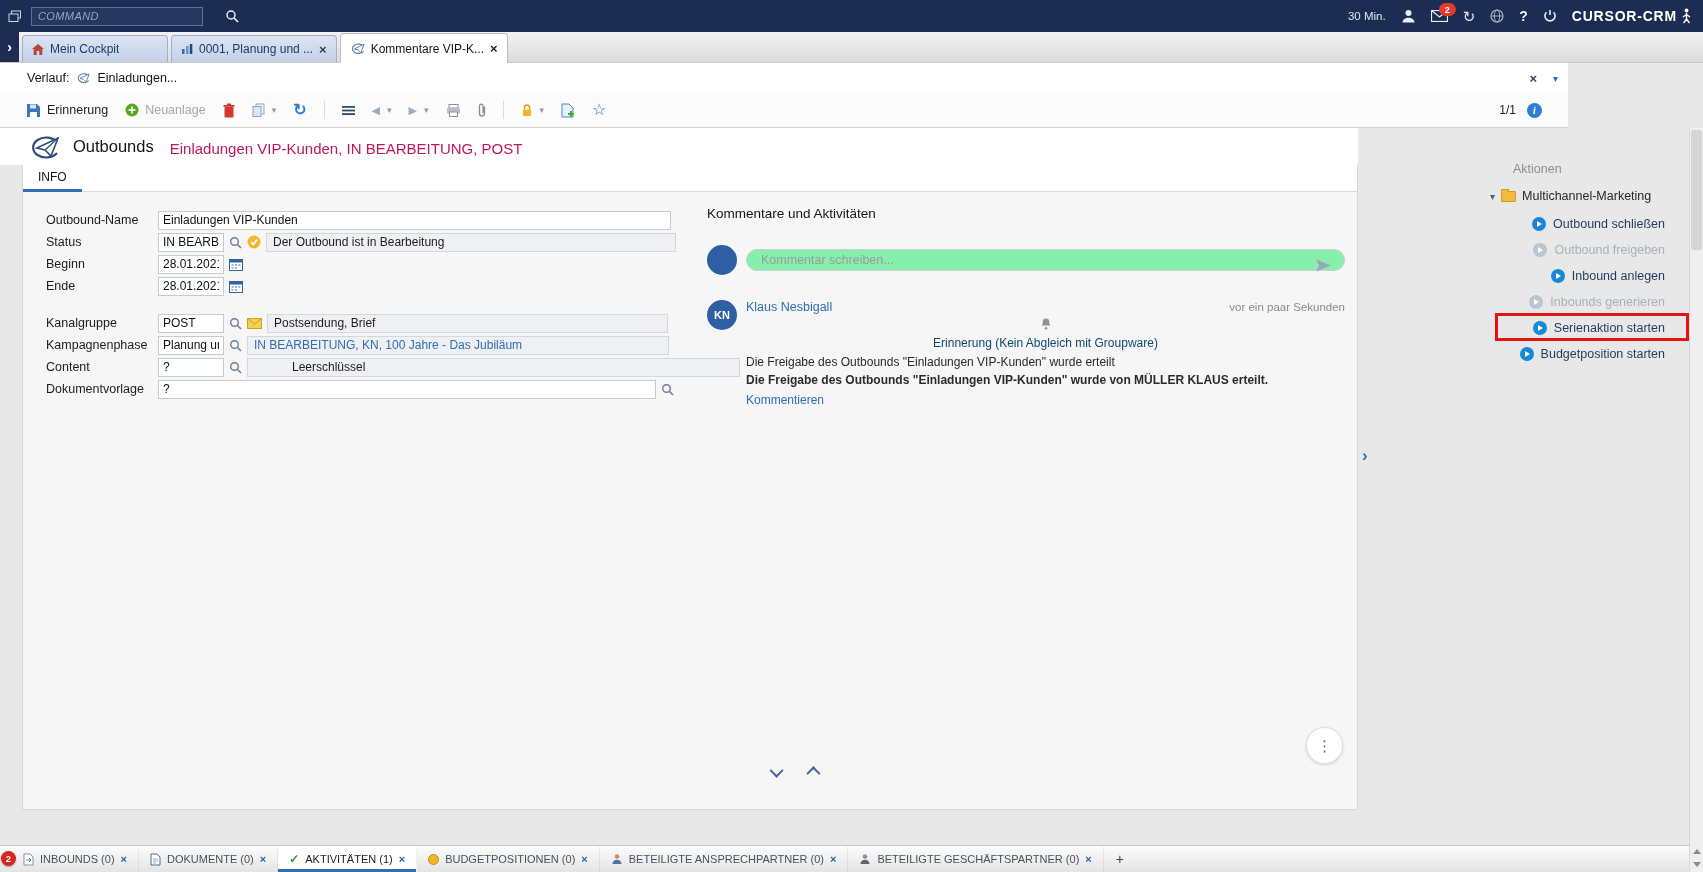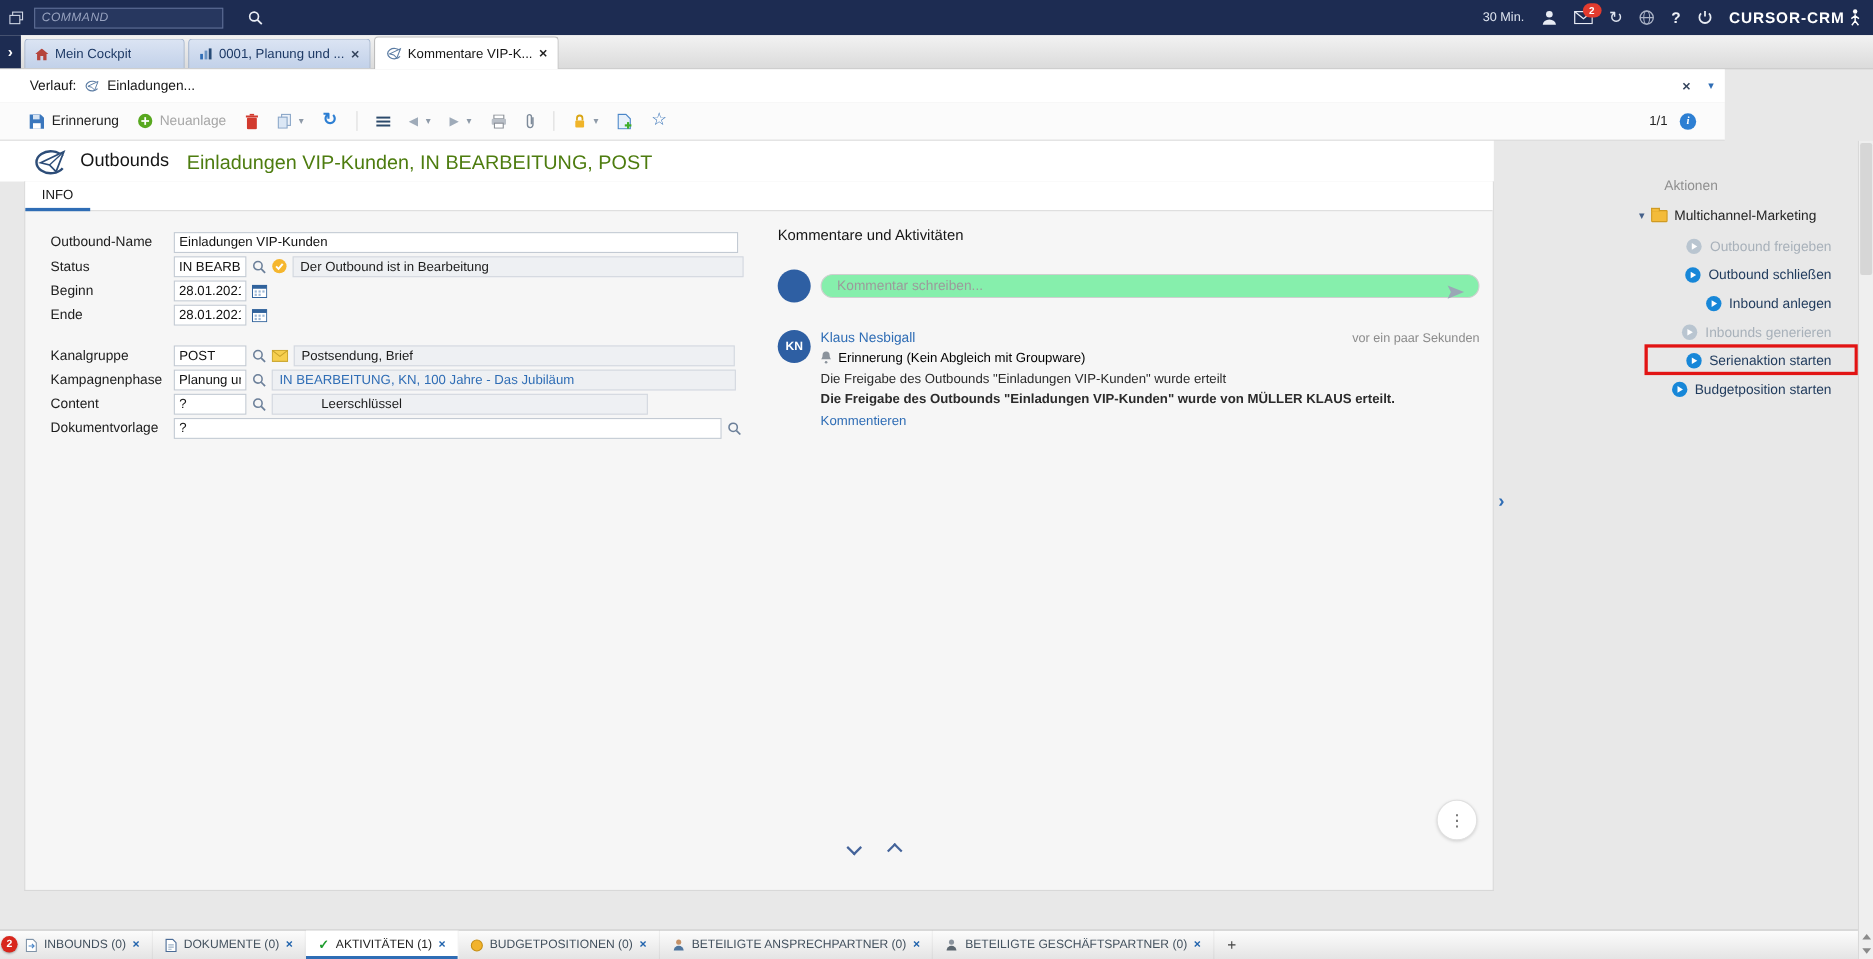--- a/index.html
+++ b/index.html
@@ -57,21 +57,21 @@
   .toolright{margin-left:auto;display:flex;align-items:center;gap:11px;padding-right:26px;font-size:12px;color:#222;}
   .infoicon{width:15px;height:15px;border-radius:50%;background:#2d7fd3;color:#fff;font-size:10px;font-weight:bold;
             font-style:italic;display:flex;align-items:center;justify-content:center;font-family:"Liberation Serif",serif;}
   .pageplus{position:relative;}
 
   
   .content{position:absolute;top:128px;left:0;right:0;bottom:27px;background:#e8e8e8;}
   .record-header{position:absolute;left:0;top:0;width:1358px;height:37px;background:#fff;display:flex;
                  align-items:center;padding-left:28px;gap:10px;box-sizing:border-box;}
   .rtitle{font-size:16.5px;font-weight:normal;color:#141414;margin-left:3px;}
-  .rsub{font-size:18px;color:#4d7c0f;margin-left:6px;padding-top:3px;}
+  .rsub{font-size:15px;color:#be185d;margin-left:6px;padding-top:3px;}
 
   .main-panel{position:absolute;left:22px;top:37px;width:1336px;height:645px;background:#f6f6f6;
               border:1px solid #d8d8d8;border-top:none;box-sizing:border-box;}
   .info-strip{height:27px;background:#fff;border-bottom:1px solid #dcdcdc;box-sizing:border-box;}
   .info-tab{display:inline-flex;align-items:center;height:27px;padding:0 15px;font-size:12px;color:#161616;
             border-bottom:3px solid #2f6db5;box-sizing:border-box;}
   .panel-body{position:absolute;top:27px;left:0;right:0;bottom:0;}
 
   
   .form{position:absolute;left:23px;top:17px;}
@@ -97,21 +97,21 @@
   .cinwrap{position:relative;flex:1;}
   .cinput{width:100%;height:22px;box-sizing:border-box;border:1px solid #cfcfcf;border-radius:17px;
           padding:0 40px 0 14px;font-size:12.5px;color:#333;font-family:inherit;outline:none;background:#86efac;}
   .cinput::placeholder{color:#9b9b9b;}
   .sendicon{position:absolute;right:13px;top:10px;}
   .entry{margin-top:25px;display:flex;gap:9px;}
   .entry-body{flex:1;font-size:12px;color:#2b2b2b;}
   .ehead{display:flex;align-items:baseline;}
   .author{color:#2f6db5;font-size:12.5px;}
   .etime{margin-left:auto;color:#8b8b8b;font-size:11.5px;}
-  .ereminder{margin-top:4px;display:flex;align-items:center;gap:6px;color:#000000;}
+  .ereminder{margin-top:4px;display:flex;align-items:center;gap:6px;color:#0c4a6e;flex-direction:column;}
   .eline{margin-top:5px;}
   .eline.bold{font-weight:bold;margin-top:4px;}
   .ecomment{margin-top:6px;color:#2f6db5;}
 
   .more-btn{position:absolute;left:1283px;top:535px;width:37px;height:37px;border-radius:50%;background:#fff;
             border:1px solid #e0e0e0;box-shadow:0 1px 3px rgba(0,0,0,.15);display:flex;align-items:center;
             justify-content:center;color:#666;font-size:15px;box-sizing:border-box;}
   .collapse-pair{position:absolute;left:747px;bottom:30px;display:flex;gap:18px;}
   .chevbtn{width:16px;height:14px;display:flex;align-items:center;justify-content:center;}
   .chev{width:8px;height:8px;border-left:2px solid #44639a;border-bottom:2px solid #44639a;}
@@ -481,21 +481,21 @@
           </div>
           <div class="frow">
             <label class="flabel">Content</label>
             <input class="inp small" value="?" style="">
             <span class="icongap">
               <svg width="13" height="13" viewBox="0 0 13 13">
                   <circle cx="5.5" cy="5.5" r="3.8" fill="none" stroke="#6b7f99" stroke-width="1.4"></circle>
                   <line x1="8.5" y1="8.5" x2="12" y2="12" stroke="#6b7f99" stroke-width="1.6"></line>
                 </svg>
             </span>
-            <div class="ro" style="width:342px;padding-left:44px;">Leerschlüssel</div>
+            <div class="ro" style="width:493px;padding-left:44px;">Leerschlüssel</div>
           </div>
           <div class="frow">
             <label class="flabel">Dokumentvorlage</label>
             <input class="inp doc" value="?" style="">
             <span class="icongap">
               <svg width="13" height="13" viewBox="0 0 13 13">
                   <circle cx="5.5" cy="5.5" r="3.8" fill="none" stroke="#6b7f99" stroke-width="1.4"></circle>
                   <line x1="8.5" y1="8.5" x2="12" y2="12" stroke="#6b7f99" stroke-width="1.6"></line>
                 </svg>
             </span>
@@ -556,27 +556,27 @@
 
     <aside class="actions">
       <span class="acollapse">›</span>
       <div class="atitle">Aktionen</div>
       <div class="agroup">
         <span class="gcaret">▾</span>
         <span class="folder"></span>
         <span>Multichannel-Marketing</span>
       </div>
       <div class="aitems">
+        <div class="action-row">
+          <span class="play"></span>
+          <span>Outbound schließen</span>
+        </div>
         <div class="action-row disabled">
           <span class="play"></span>
           <span>Outbound freigeben</span>
-        </div>
-        <div class="action-row">
-          <span class="play"></span>
-          <span>Outbound schließen</span>
         </div>
         <div class="action-row">
           <span class="play"></span>
           <span>Inbound anlegen</span>
         </div>
         <div class="action-row disabled">
           <span class="play"></span>
           <span>Inbounds generieren</span>
         </div>
         <div class="action-row">

